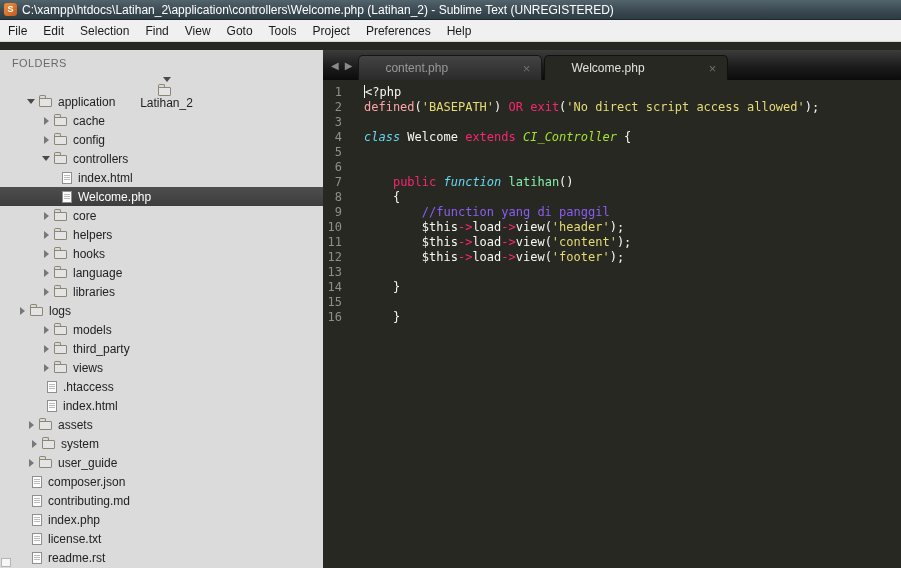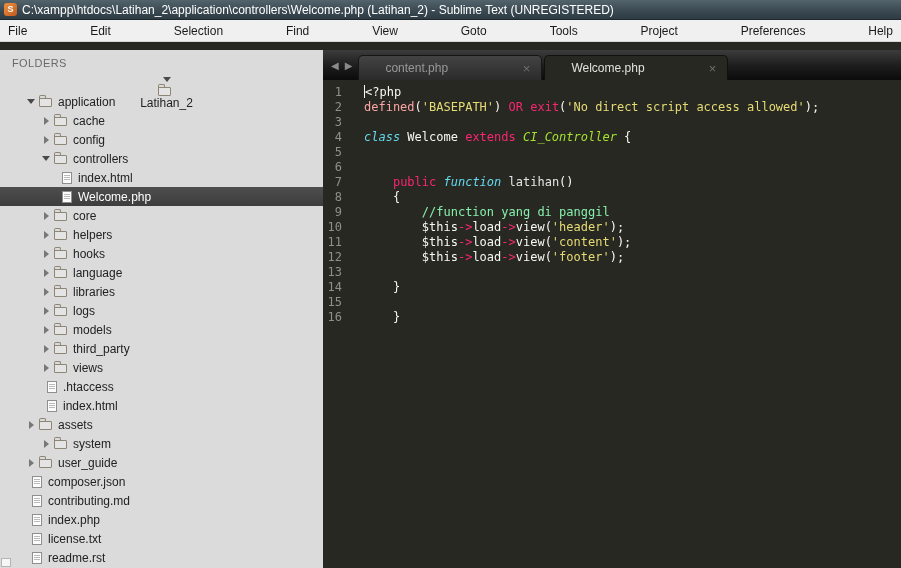--- a/index.html
+++ b/index.html
@@ -18,21 +18,21 @@
     white-space:nowrap;
   }
   .app-icon {
     width:13px; height:13px; border-radius:3px; flex-shrink:0;
     background:linear-gradient(135deg,#f0923f,#c05a1e);
     color:#fff; font-size:9px; font-weight:bold; line-height:13px; text-align:center;
   }
   
   .menubar {
     height:22px; background:#f0f0f0; border-bottom:1px solid #d7d7d7;
-    display:flex; align-items:center; font-size:12px; color:#1a1a1a;justify-content:space-between;
+    display:flex; align-items:center; font-size:12px; color:#1a1a1a;
   }
   .menu-item { padding:3px 8px; cursor:default; }
   
   .main { position:absolute; top:42px; left:0; right:0; bottom:0; display:flex;margin-top:8px; }
   
   .sidebar { width:323px; flex-shrink:0; background:#dbdbdb; position:relative; overflow:hidden; }
   .folders-header {
     font-size:11px; color:#696969; padding:7px 0 4px 12px; letter-spacing:0.4px;
   }
   .tree-row {
@@ -92,23 +92,23 @@
   }
   .code-line { display:flex; height:15px; white-space:pre; }
   .gutter { width:33px; flex-shrink:0; text-align:right; padding-right:14px; color:#8f908a; }
   .code-text { white-space:pre; color:#f8f8f2;padding-left:8px; }
   .caret { display:inline-block; width:1px; height:13px; background:#f8f8f2; vertical-align:-2px; }
   .tok-plain { color:#f8f8f2; }
   .tok-blue { color:#fca5a5; }
   .tok-blue-italic { color:#66d9ef; font-style:italic; }
   .tok-pink { color:#f92672; }
   .tok-yellow { color:#e6db74; }
-  .tok-green { color:#e5e5e5; }
+  .tok-green { color:#86efac; }
   .tok-green-italic { color:#a6e22e; font-style:italic; }
-  .tok-comment { color:#86efac; }
+  .tok-comment { color:#8b5cf6; }
 </style>
 </head>
 <body>
 
 <div class="window">
 
   <div class="titlebar">
     <span class="app-icon">S</span>
     <span>C:\xampp\htdocs\Latihan_2\application\controllers\Welcome.php (Latihan_2) - Sublime Text (UNREGISTERED)</span>
   </div>
@@ -184,21 +184,21 @@
           <div class="tree-row" style="padding-left: 40px;">
             <span class="arrow right"></span>
             <span class="icon-folder"></span>
             <span class="tree-label">language</span>
           </div>
           <div class="tree-row" style="padding-left: 40px;">
             <span class="arrow right"></span>
             <span class="icon-folder"></span>
             <span class="tree-label">libraries</span>
           </div>
-          <div class="tree-row" style="padding-left: 40px;">
+          <div class="tree-row" style="padding-left: 16px;">
             <span class="arrow right"></span>
             <span class="icon-folder"></span>
             <span class="tree-label">logs</span>
           </div>
           <div class="tree-row" style="padding-left: 40px;">
             <span class="arrow right"></span>
             <span class="icon-folder"></span>
             <span class="tree-label">models</span>
           </div>
           <div class="tree-row" style="padding-left: 40px;">
@@ -219,21 +219,21 @@
           <div class="tree-row" style="padding-left: 40px;">
             <span class="file-spacer"></span>
             <span class="icon-file"></span>
             <span class="tree-label">index.html</span>
           </div>
           <div class="tree-row" style="padding-left: 25px;">
             <span class="arrow right"></span>
             <span class="icon-folder"></span>
             <span class="tree-label">assets</span>
           </div>
-          <div class="tree-row" style="padding-left: 40px;">
+          <div class="tree-row" style="padding-left: 28px;">
             <span class="arrow right"></span>
             <span class="icon-folder"></span>
             <span class="tree-label">system</span>
           </div>
           <div class="tree-row" style="padding-left: 25px;">
             <span class="arrow right"></span>
             <span class="icon-folder"></span>
             <span class="tree-label">user_guide</span>
           </div>
           <div class="tree-row" style="padding-left: 25px;">

